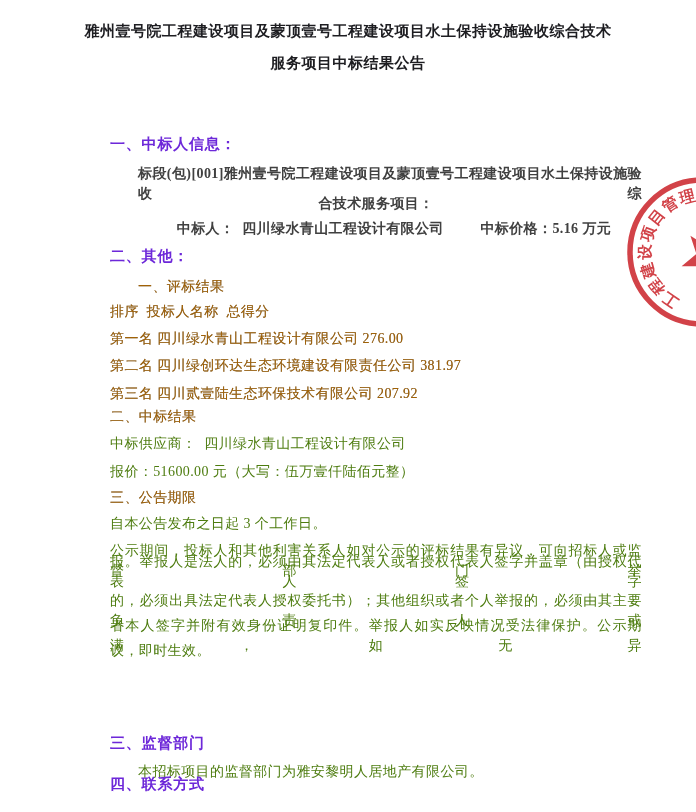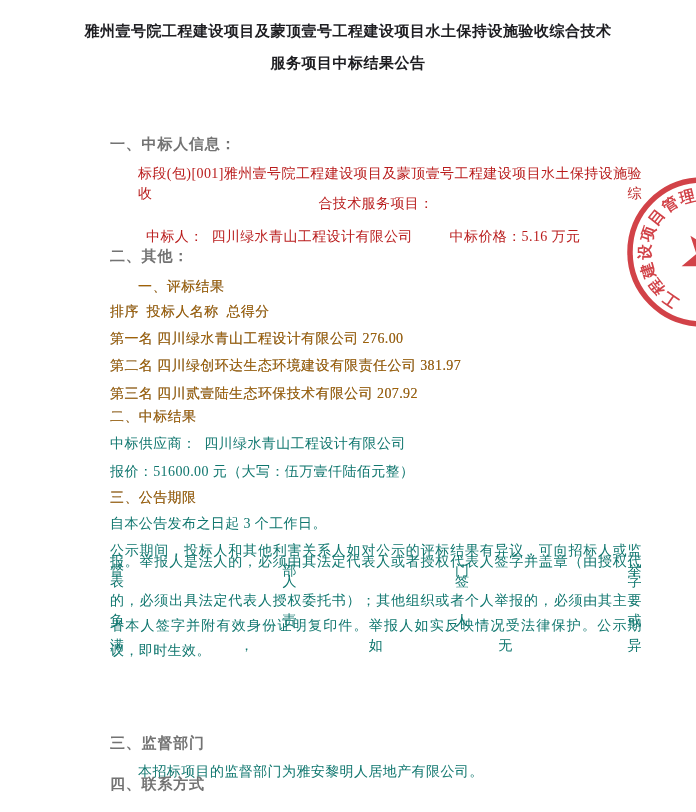--- a/index.html
+++ b/index.html
@@ -12,45 +12,45 @@
     color:#1d1d21;font-size:15px;line-height:22px;letter-spacing:0.5px;white-space:pre-wrap;
   }
   .tl1{top:20px;}
   .tl2{top:52px;}
   .tl3{top:84px;font-size:14.5px;letter-spacing:0.3px;}
   .line{
     position:absolute;left:110px;width:532px;box-sizing:border-box;
     font-size:14px;line-height:20px;letter-spacing:0.4px;color:#3a3a40;
     white-space:pre-wrap;
   }
-  .h{font-weight:bold;font-size:15px;color:#737373;letter-spacing:0.8px;}
+  .h{font-weight:bold;font-size:15px;color:#6d28d9;letter-spacing:0.8px;}
   .sb{color:#a16207;text-shadow:0 0 0.4px rgba(45,45,51,0.55);}
-  .b{font-weight:normal;color:#b91c1c;}
-  .r{color:#0f766e;}
+  .b{font-weight:bold;color:#404040;}
+  .r{color:#4d7c0f;}
   .i1{padding-left:28px;}
   .i2{padding-left:36px;}
   .just{text-align:justify;text-align-last:justify;}
   .stamp{
     position:absolute;left:600px;top:158px;width:96px;height:200px;
     opacity:0.92;mix-blend-mode:multiply;filter:blur(0.35px);
   }
 </style>
 </head>
 <body>
 
 <div class="page">
 
   <div class="title-line tl2">服务项目中标结果公告</div>
   <div class="title-line tl1">雅州壹号院工程建设项目及蒙顶壹号工程建设项目水土保持设施验收综合技术</div>
 
   <div id="lines-container">
       <div class="line h" style="top: 134px;">一、中标人信息：</div>
       <div class="line b i1 just" style="top: 164px;">标段(包)[001]雅州壹号院工程建设项目及蒙顶壹号工程建设项目水土保持设施验收综</div>
       <div class="line b" style="top: 194px; text-align: center;">合技术服务项目：</div>
-      <div class="line b i2" style="top: 227px;">中标人：  四川绿水青山工程设计有限公司　 　 中标价格：5.16 万元</div>
+      <div class="line b i2" style="top: 219px; text-align: center;">中标人：  四川绿水青山工程设计有限公司　 　 中标价格：5.16 万元</div>
       <div class="line h" style="top: 246px;">二、其他：</div>
       <div class="line sb i1" style="top: 277px;">一、评标结果</div>
       <div class="line sb" style="top: 302px;">排序  投标人名称  总得分</div>
       <div class="line sb" style="top: 329px;">第一名 四川绿水青山工程设计有限公司 276.00</div>
       <div class="line sb" style="top: 356px;">第二名 四川绿创环达生态环境建设有限责任公司 381.97</div>
       <div class="line sb" style="top: 384px;">第三名 四川贰壹陆生态环保技术有限公司 207.92</div>
       <div class="line sb" style="top: 407px;">二、中标结果</div>
       <div class="line r" style="top: 434px;">中标供应商：  四川绿水青山工程设计有限公司</div>
       <div class="line r" style="top: 462px;">报价：51600.00 元（大写：伍万壹仟陆佰元整）</div>
       <div class="line sb" style="top: 488px;">三、公告期限</div>

